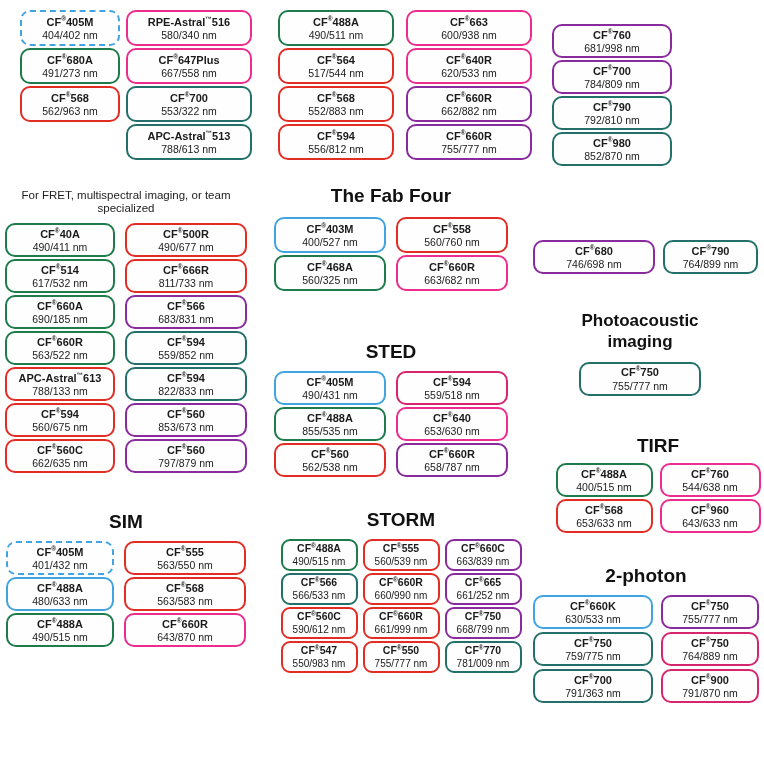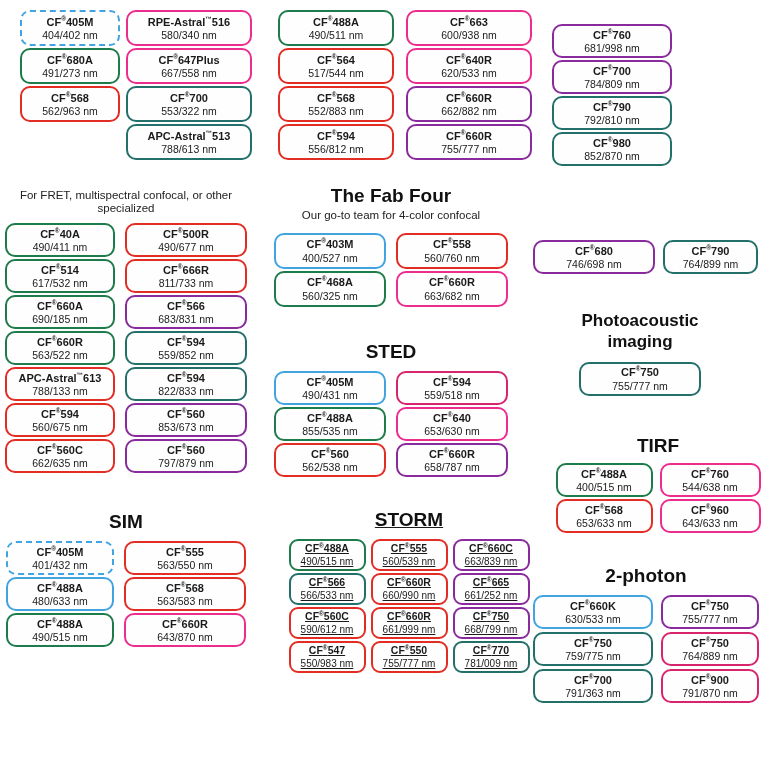--- a/index.html
+++ b/index.html
@@ -79,21 +79,21 @@
   #sec-tirf .col:nth-child(2) .pill{width:101px;height:34px;}
 
   
   #sec-sim{left:0px;top:512px;width:252px;}
   #sec-sim .pills{gap:10px;margin-top:9px;}
   #sec-sim .col{gap:2px;}
   #sec-sim .col:nth-child(1) .pill{width:108px;height:34px;}
   #sec-sim .col:nth-child(2) .pill{width:122px;height:34px;}
 
   
-  #sec-storm{left:288px;top:510px;width:242px;text-decoration:underline;}
+  #sec-storm{left:280px;top:510px;width:242px;}
   #sec-storm .pills{gap:5px;margin-top:9px;}
   #sec-storm .col{gap:2px;}
   #sec-storm .pill{width:77px;height:32px;border-radius:9px;}
   #sec-storm .pill-name{font-size:10.5px;}
   #sec-storm .pill-value{font-size:10px;}
 
   
   #sec-2p{left:528px;top:566px;width:236px;}
   #sec-2p .pills{gap:8px;margin-top:9px;}
   #sec-2p .col{gap:3px;}
@@ -198,21 +198,21 @@
         </div>
         <div class="pill" style="border-color: rgb(35, 112, 106);">
           <div class="pill-name">CF<sup>®</sup>980</div>
           <div class="pill-value">852/870 nm</div>
         </div>
       </div>
     </div>
 </div>
 
 <div class="sec" id="sec-alt">
-  <div class="sec-sub">For FRET, multispectral confocal, or other specialized</div>
+  <div class="sec-sub">For FRET, multispectral imaging, or team specialized</div>
   <div class="pills">
       <div class="col">
         <div class="pill" style="border-color: rgb(30, 123, 75);">
           <div class="pill-name">CF<sup>®</sup>40A</div>
           <div class="pill-value">490/411 nm</div>
         </div>
         <div class="pill" style="border-color: rgb(30, 123, 75);">
           <div class="pill-name">CF<sup>®</sup>514</div>
           <div class="pill-value">617/532 nm</div>
         </div>
@@ -265,21 +265,20 @@
         <div class="pill" style="border-color: rgb(137, 43, 156);">
           <div class="pill-name">CF<sup>®</sup>560</div>
           <div class="pill-value">797/879 nm</div>
         </div>
       </div>
     </div>
 </div>
 
 <div class="sec" id="sec-fab">
   <div class="sec-title">The Fab Four</div>
-  <div class="sec-sub">Our go-to team for 4-color confocal</div>
   <div class="pills">
       <div class="col">
         <div class="pill" style="border-color: rgb(65, 163, 224);">
           <div class="pill-name">CF<sup>®</sup>403M</div>
           <div class="pill-value">400/527 nm</div>
         </div>
         <div class="pill" style="border-color: rgb(30, 123, 75);">
           <div class="pill-name">CF<sup>®</sup>468A</div>
           <div class="pill-value">560/325 nm</div>
         </div>

